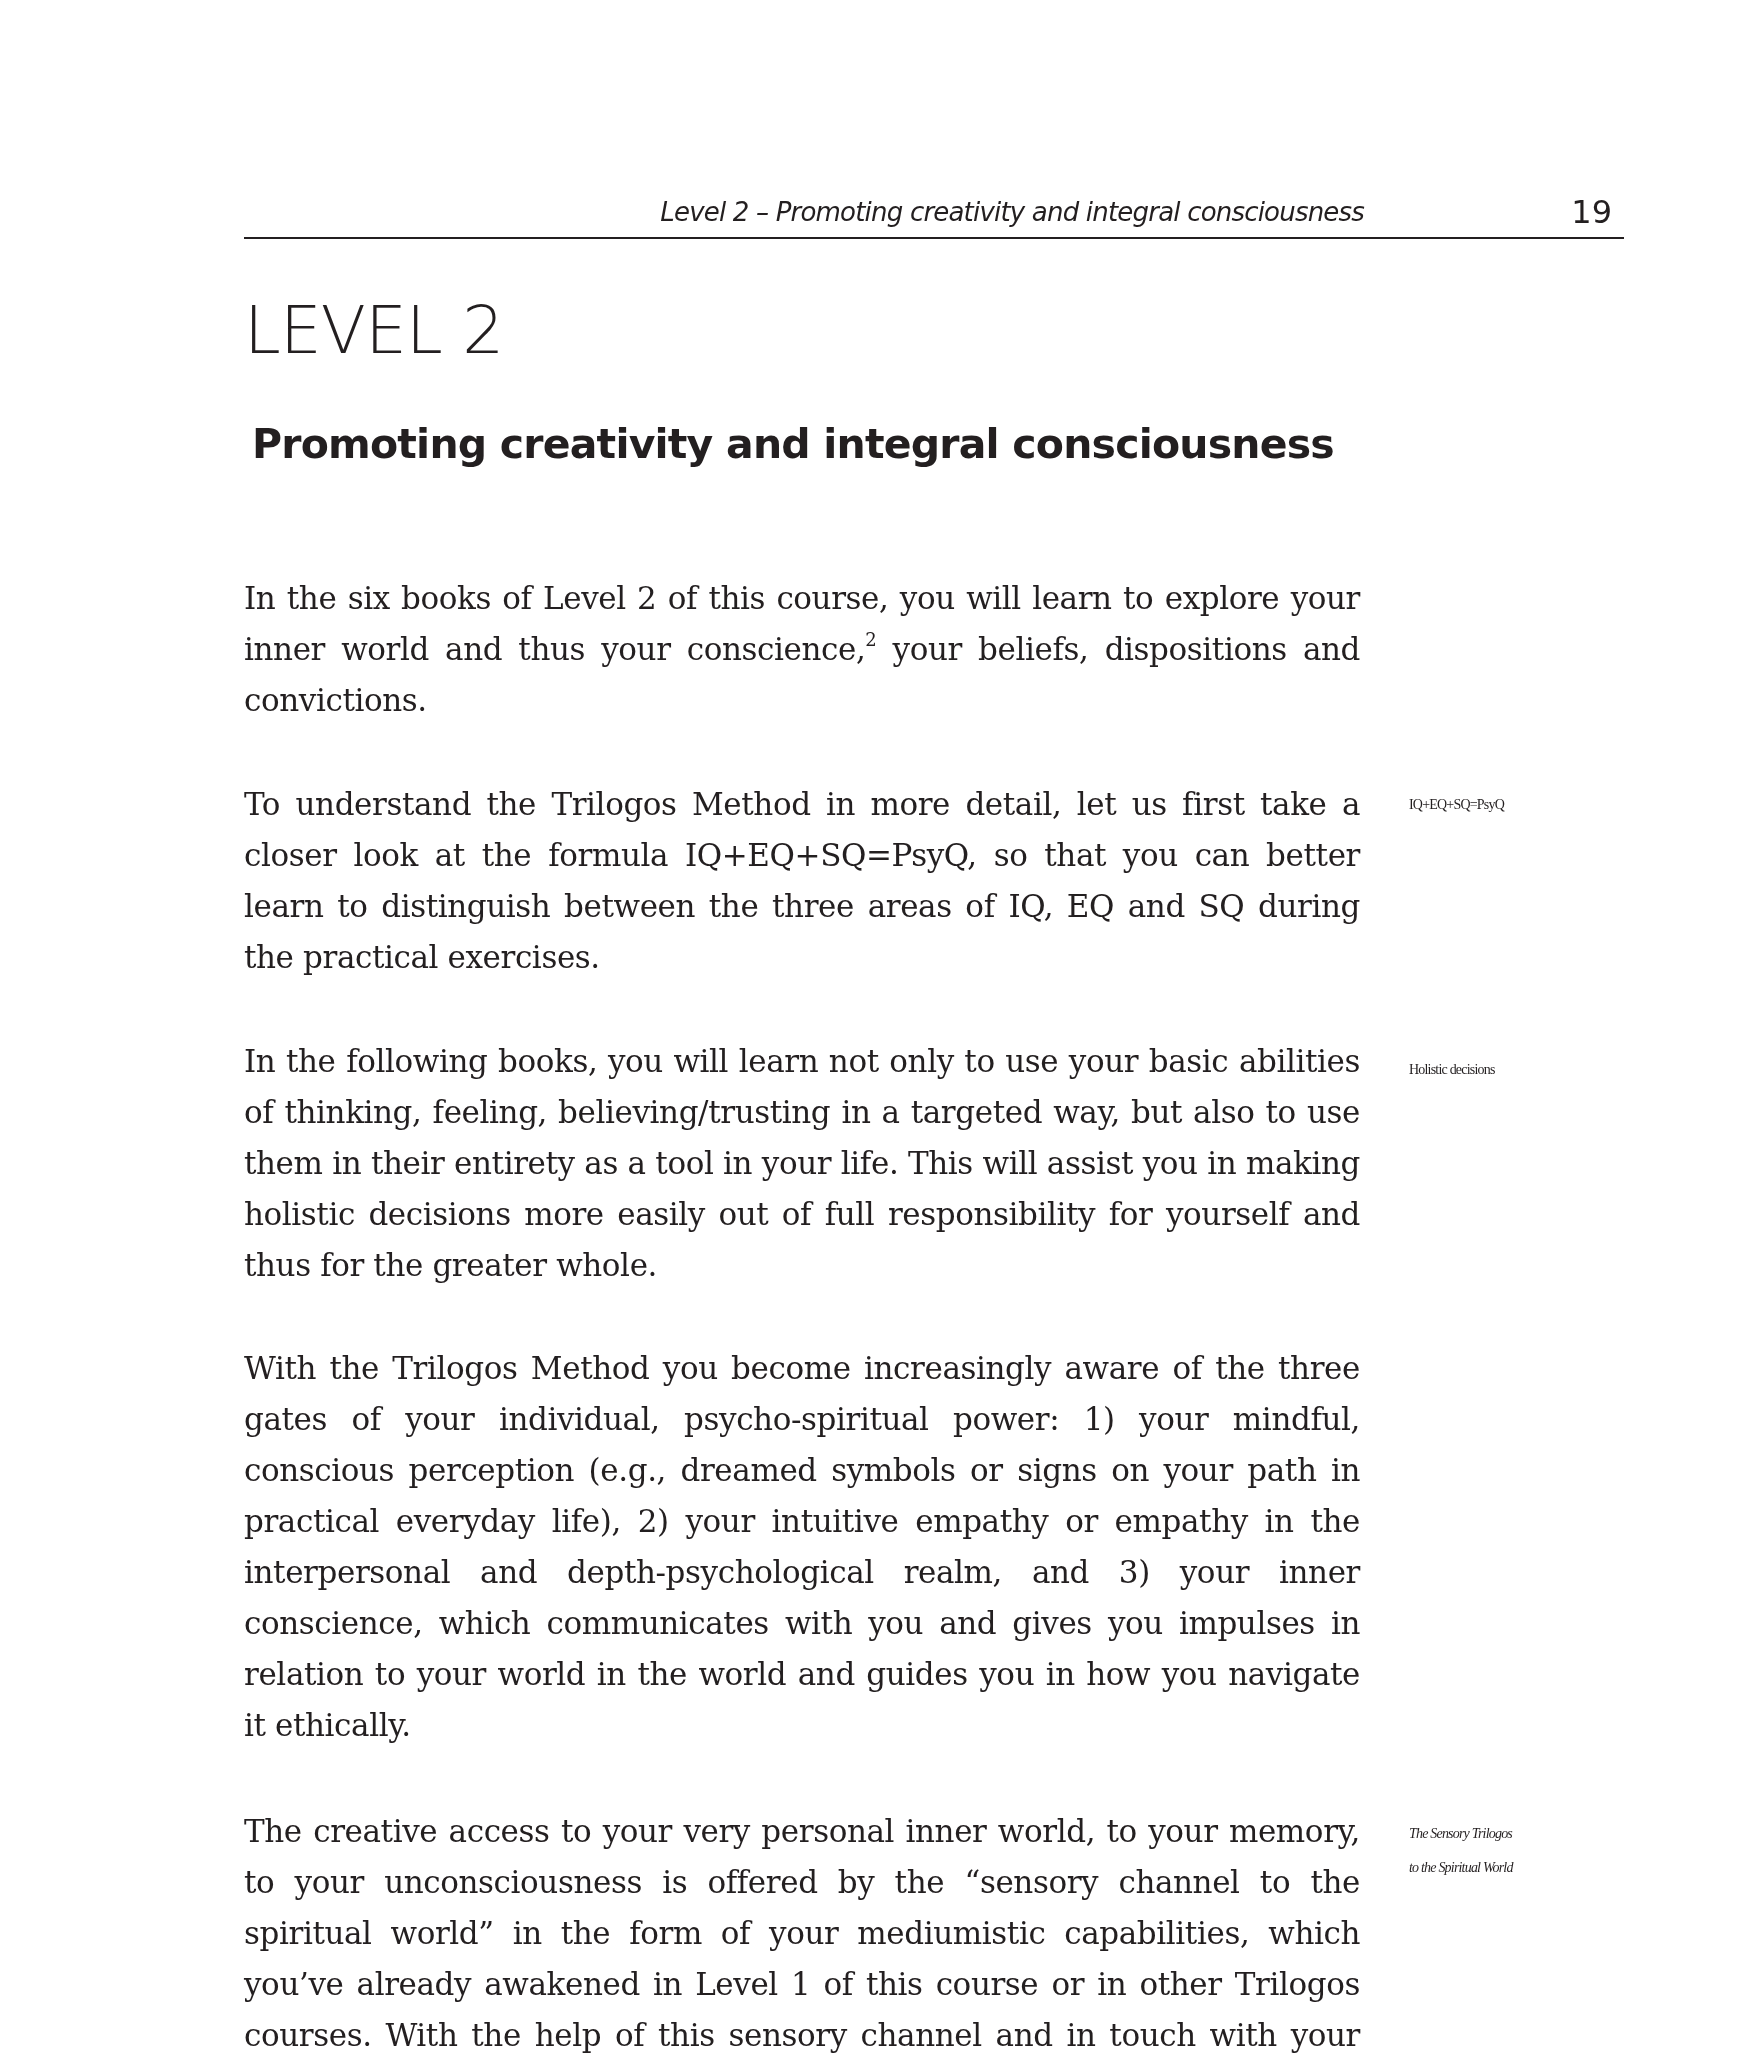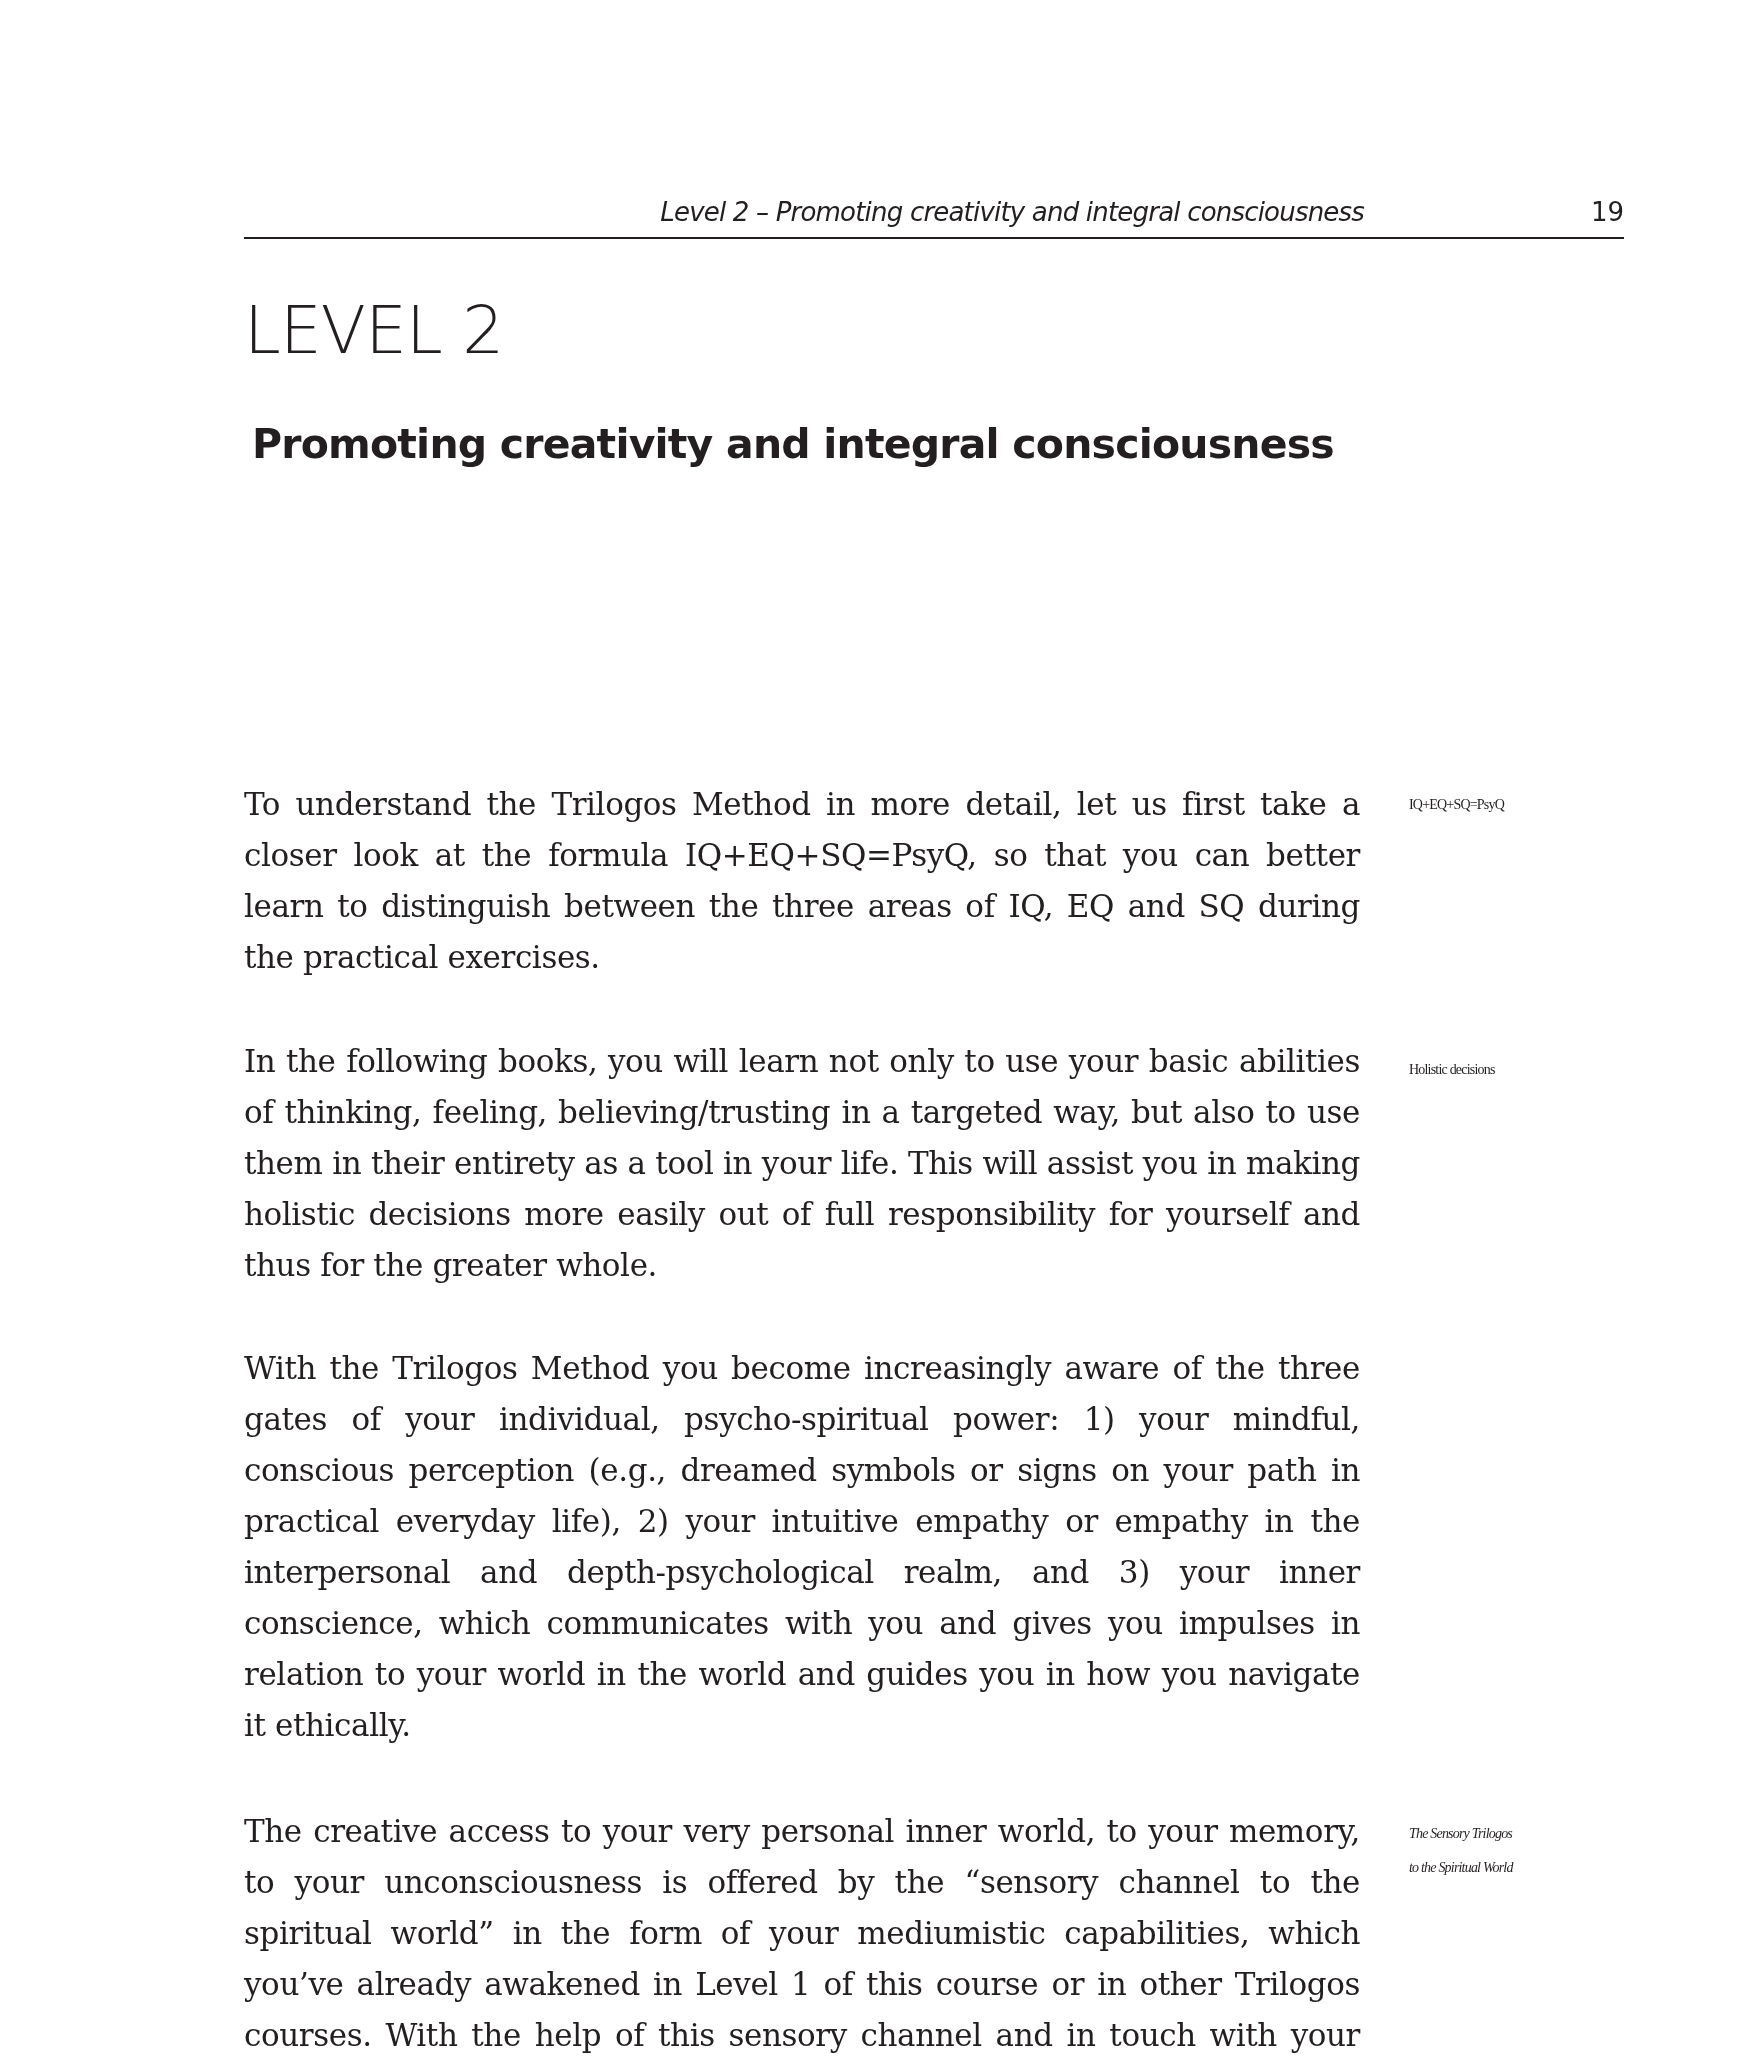--- a/index.html
+++ b/index.html
@@ -1,21 +1,21 @@
 <!DOCTYPE html>
 <html style="font-size:6.6px"><head>
 <meta charset="utf-8">
 <style>
   html, body { margin: 0; padding: 0; background: #ffffff; }
   body { width: 1757px; height: 2441px; position: relative; overflow: hidden; color: #231f20; }
   .page { position: absolute; left: 0; top: 0; width: 1757px; height: 2441px; background: #fff; }
 
   .running-header { position: absolute; left: 244px; top: 194px; width: 1380px; height: 41px; }
   .running-title { position: absolute; right: 260px; top: 0; font-family: "DejaVu Sans", sans-serif; font-style: italic; font-size: 26px; line-height: 37px; letter-spacing: -0.8px; }
-  .page-number { position: absolute; right: 0; top: 0; font-family: "DejaVu Sans", sans-serif; font-size: 26px; line-height: 37px; }
+  .page-number { position: absolute; right: 12px; top: 0; font-family: "DejaVu Sans", sans-serif; font-size: 32px; line-height: 37px; }
   .header-rule { position: absolute; left: 244px; top: 237px; width: 1380px; height: 1.7px; background: #231f20; }
 
   .level-title { position: absolute; left: 244px; top: 289px; font-family: "DejaVu Sans", sans-serif; font-weight: 300; font-size: 66px; line-height: 83px; letter-spacing: -0.8px; text-align: right; }
   .level-subtitle { position: absolute; left: 244px; top: 409px; font-family: "DejaVu Sans", sans-serif; font-weight: bold; font-size: 41px; line-height: 54px; letter-spacing: -0.8px; }
 
   .body-col { position: absolute; left: 244px; width: 1116px; font-family: "DejaVu Serif", serif; font-size: 31px; line-height: 51px; text-align: justify; letter-spacing: -0.4px; }
   .body-col sup { font-size: 18px; line-height: 0; position: relative; top: -2.5px; }
   .p1 { top: 573px; }
   .p2 { top: 779px; }
   .p3 { top: 1036px; }
@@ -35,20 +35,21 @@
 
   <div class="running-header">
     <span class="running-title">Level 2 – Promoting creativity and integral consciousness</span>
     <span class="page-number">19</span>
   </div>
   <div class="header-rule"></div>
 
   <h1 class="level-title" style="margin:0;">LEVEL 2</h1>
   <h2 class="level-subtitle" style="margin:8px;">Promoting creativity and integral consciousness</h2>
 
+  <p class="body-col p1" style="margin:0;"><span>In the six books  of Level 2 of this course, you will learn to explore your inner world and thus your conscience,</span><sup>2</sup><span> your beliefs, dispositions and convictions.</span></p>
 
   <p class="body-col p3" style="margin:0;">In the following books, you will learn not only to use your basic abilities of thinking, feeling, believing/trusting in a targeted way, but also to use them in their entirety as a tool in your life. This will assist you in making holistic decisions more easily out of full responsibility for yourself and thus for the greater whole.</p>
 
   <p class="body-col p2" style="margin:0;">To understand the Trilogos Method in more detail, let us first take a closer look at the formula IQ+EQ+SQ=PsyQ, so that you can better learn to distinguish between the three areas of IQ, EQ and SQ during the practical exercises.</p>
 
   <p class="body-col p4" style="margin:0;">With the Trilogos Method you become increasingly aware of the three gates of your individual, psycho-spiritual power: 1) your mindful, conscious perception (e.g., dreamed symbols or signs on your path in practical everyday life), 2) your intuitive empathy or empathy in the interpersonal and depth-psychological realm, and 3) your inner conscience, which communicates with you and gives you impulses in relation to your world in the world and guides you in how you navigate it ethically.</p>
 
   <p class="body-col p5" style="margin:0;">The creative access to your very personal inner world, to your memory, to your unconsciousness is offered by the “sensory channel to the spiritual world” in the form of your mediumistic capabilities, which you’ve already awakened in Level 1 of this course or in other Trilogos courses. With the help of this sensory channel and in touch with your inner voice, you can open up your individual psycho-spiritual predispositions (IQ+EQ+SQ),</p>
 
   <div class="margin-note m1">IQ+EQ+SQ=PsyQ</div>

